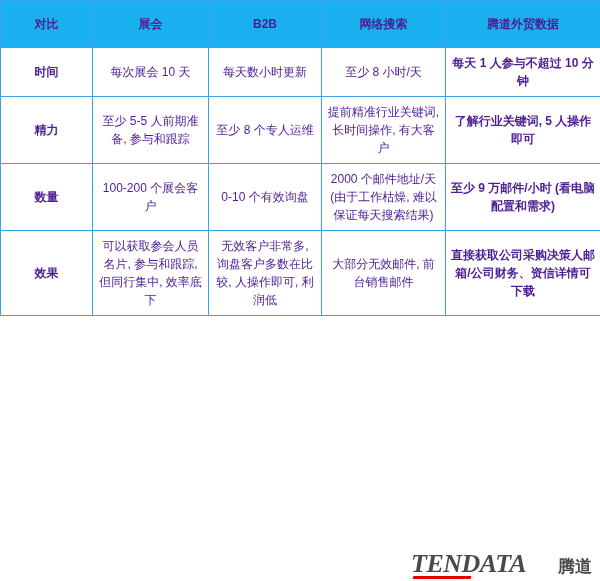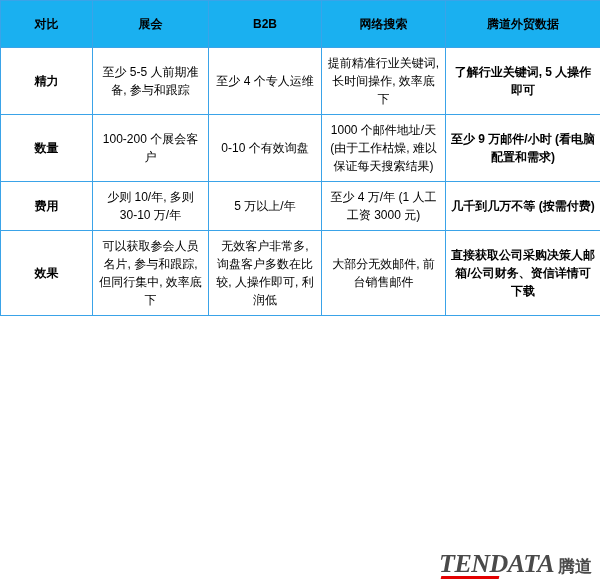--- a/index.html
+++ b/index.html
@@ -19,21 +19,21 @@
     border-collapse: collapse;
     table-layout: fixed;
   }
   table.compare td, table.compare th {
     border: 1px solid #3aa3e8;
     vertical-align: middle;
     text-align: center;
     padding: 6px 5px;
     line-height: 1.5;
     font-size: 12px;
-    color: #000000;
+    color: #4c1d95;
   }
   
   thead th {
     background: #1ab0f0;
     color: #ffffff;
     font-weight: bold;
     font-size: 14.5px;
     height: 34px;
     padding: 4px 4px;
     border: 1px solid #1ab0f0;
@@ -94,20 +94,21 @@
     background: #e40000;
     transform: skewX(-12deg);
   }
   .logo-cn {
     font-family: "DejaVu Sans", sans-serif;
     font-weight: bold;
     font-size: 17px;
     color: #4a4a4a;
     line-height: 1;
     padding-bottom: 2px;
+    margin-left: 28px;
   }
 </style>
 </head>
 <body>
 
 <table class="compare">
   <colgroup>
     <col class="c1">
       <col class="c2">
       <col class="c3">
@@ -118,62 +119,62 @@
     <tr>
       <th>对比</th>
       <th>展会</th>
       <th>B2B</th>
       <th>网络搜索</th>
       <th class="hdr-last">腾道外贸数据</th>
     </tr>
   </thead>
   <tbody>
     <tr>
+      <td class="rowlabel">时间</td>
+      <td>
+          <span class="cell-text">每次展会 10 天</span>
+        </td>
+      <td>
+          <span class="cell-text">每天数小时更新</span>
+        </td>
+      <td>
+          <span class="cell-text">至少 8 小时/天</span>
+        </td>
+      <td class="highlight">
+          <span class="cell-text">每天 1 人参与不超过 10 分钟</span>
+        </td>
+    </tr>
+    <tr>
       <td class="rowlabel">精力</td>
       <td>
           <span class="cell-text">至少 5-5 人前期准备, 参与和跟踪</span>
         </td>
       <td>
-          <span class="cell-text">至少 4 个专人运维</span>
+          <span class="cell-text">至少 8 个专人运维</span>
         </td>
       <td>
-          <span class="cell-text">提前精准行业关键词, 长时间操作, 效率底下</span>
+          <span class="cell-text">提前精准行业关键词, 长时间操作, 有大客户</span>
         </td>
       <td class="highlight">
           <span class="cell-text">了解行业关键词, 5 人操作即可</span>
         </td>
     </tr>
     <tr>
       <td class="rowlabel">数量</td>
       <td>
           <span class="cell-text">100-200 个展会客户</span>
         </td>
       <td>
           <span class="cell-text">0-10 个有效询盘</span>
         </td>
       <td>
-          <span class="cell-text">1000 个邮件地址/天 (由于工作枯燥, 难以保证每天搜索结果)</span>
+          <span class="cell-text">2000 个邮件地址/天 (由于工作枯燥, 难以保证每天搜索结果)</span>
         </td>
       <td class="highlight">
           <span class="cell-text">至少 9 万邮件/小时 (看电脑配置和需求)</span>
-        </td>
-    </tr>
-    <tr>
-      <td class="rowlabel">费用</td>
-      <td>
-          <span class="cell-text">少则 10/年, 多则 30-10 万/年</span>
-        </td>
-      <td>
-          <span class="cell-text">5 万以上/年</span>
-        </td>
-      <td>
-          <span class="cell-text">至少 4 万/年 (1 人工工资 3000 元)</span>
-        </td>
-      <td class="highlight">
-          <span class="cell-text">几千到几万不等 (按需付费)</span>
         </td>
     </tr>
     <tr>
       <td class="rowlabel">效果</td>
       <td>
           <span class="cell-text">可以获取参会人员名片, 参与和跟踪, 但同行集中, 效率底下</span>
         </td>
       <td>
           <span class="cell-text">无效客户非常多, 询盘客户多数在比较, 人操作即可, 利润低</span>
         </td>

